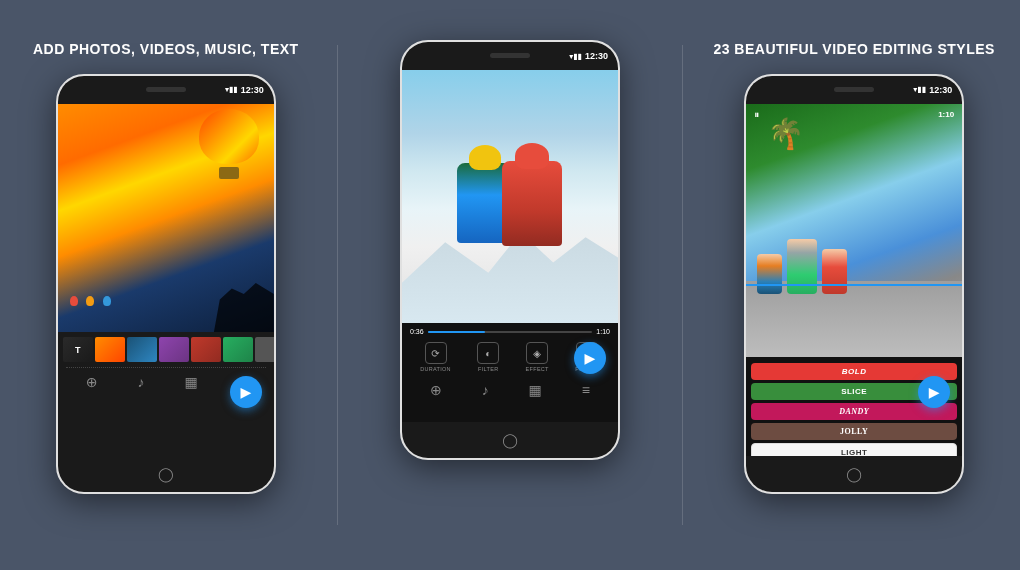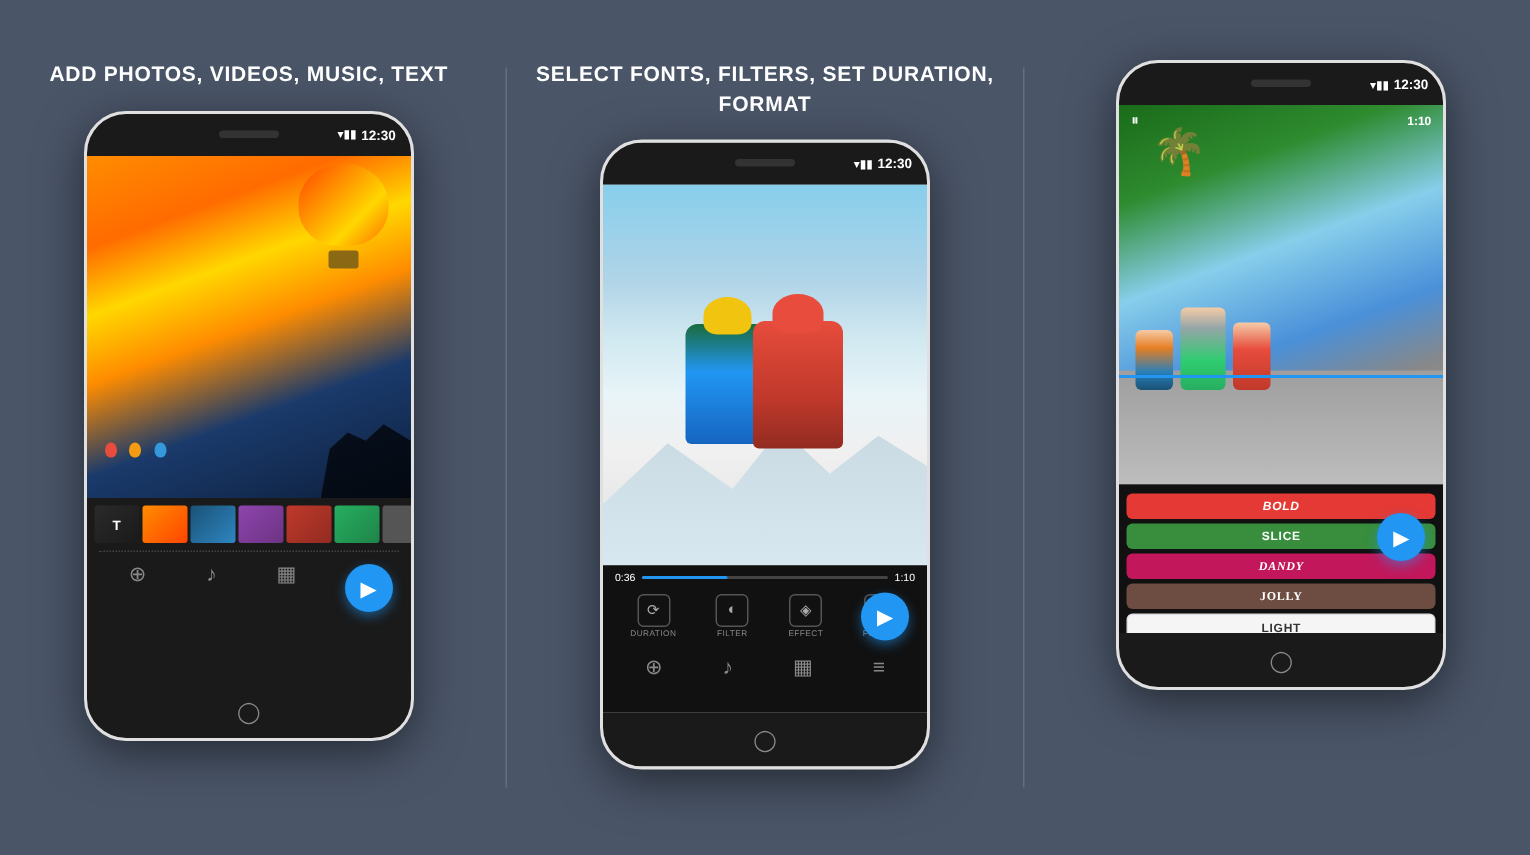--- a/index.html
+++ b/index.html
@@ -584,22 +584,20 @@
 
     <div class="phone-bottom">
       <div class="bottom-icon">◯</div>
     </div>
   </div>
 </div>
 
 <div class="divider-line"></div>
 
 <div class="panel">
-  <div class="panel-title">SELECT FONTS, FILTERS,
-SET DURATION, FORMAT</div>
 
   <div class="phone">
     <div class="phone-top">
       <div class="phone-speaker"></div>
       <div class="status-bar">
         <div class="status-icons">▾▮▮</div>
         <div class="status-time">12:30</div>
       </div>
     </div>
 
@@ -661,20 +659,22 @@
 
     <div class="phone-bottom">
       <div class="bottom-icon">◯</div>
     </div>
   </div>
 </div>
 
 <div class="divider-line"></div>
 
 <div class="panel">
+  <div class="panel-title">23 BEAUTIFUL
+VIDEO EDITING STYLES</div>
 
   <div class="phone">
     <div class="phone-top">
       <div class="phone-speaker"></div>
       <div class="status-bar">
         <div class="status-icons">▾▮▮</div>
         <div class="status-time">12:30</div>
       </div>
     </div>
 

